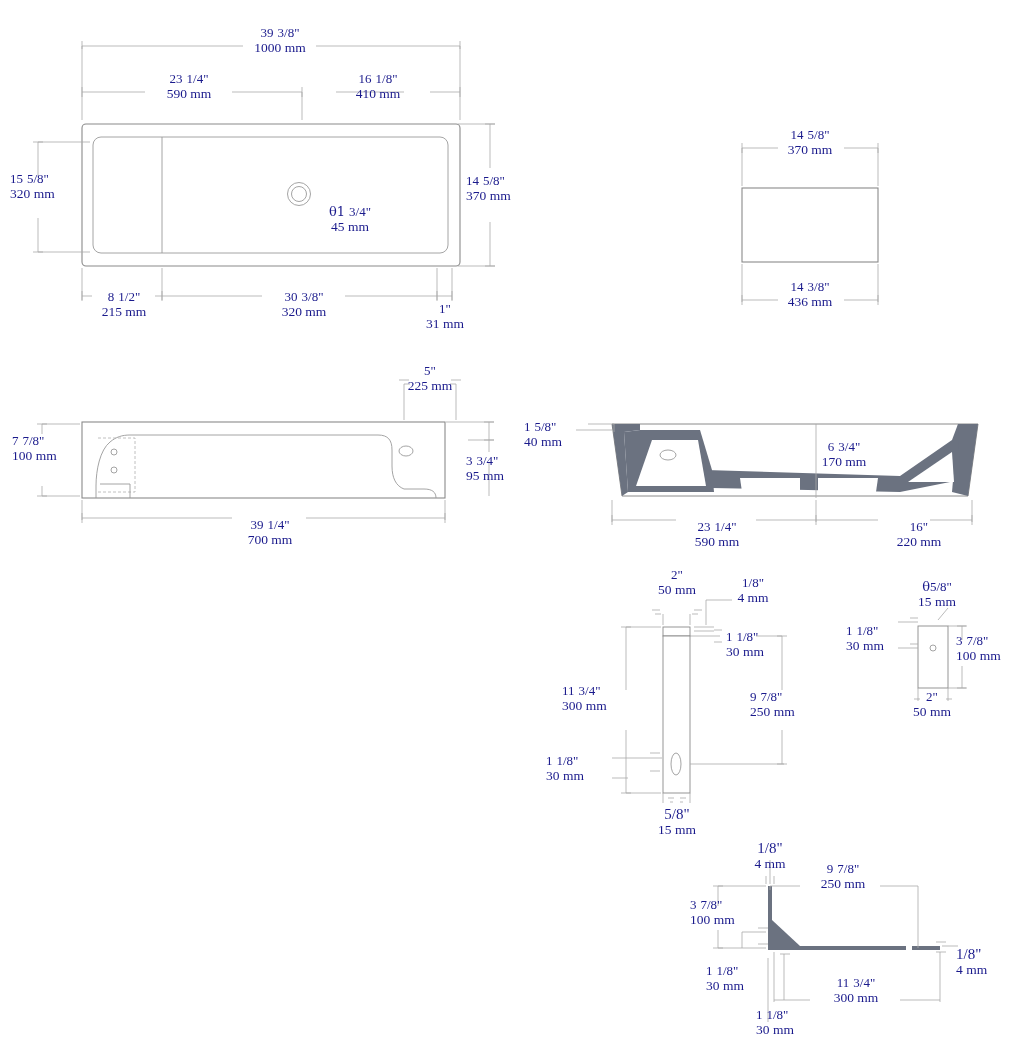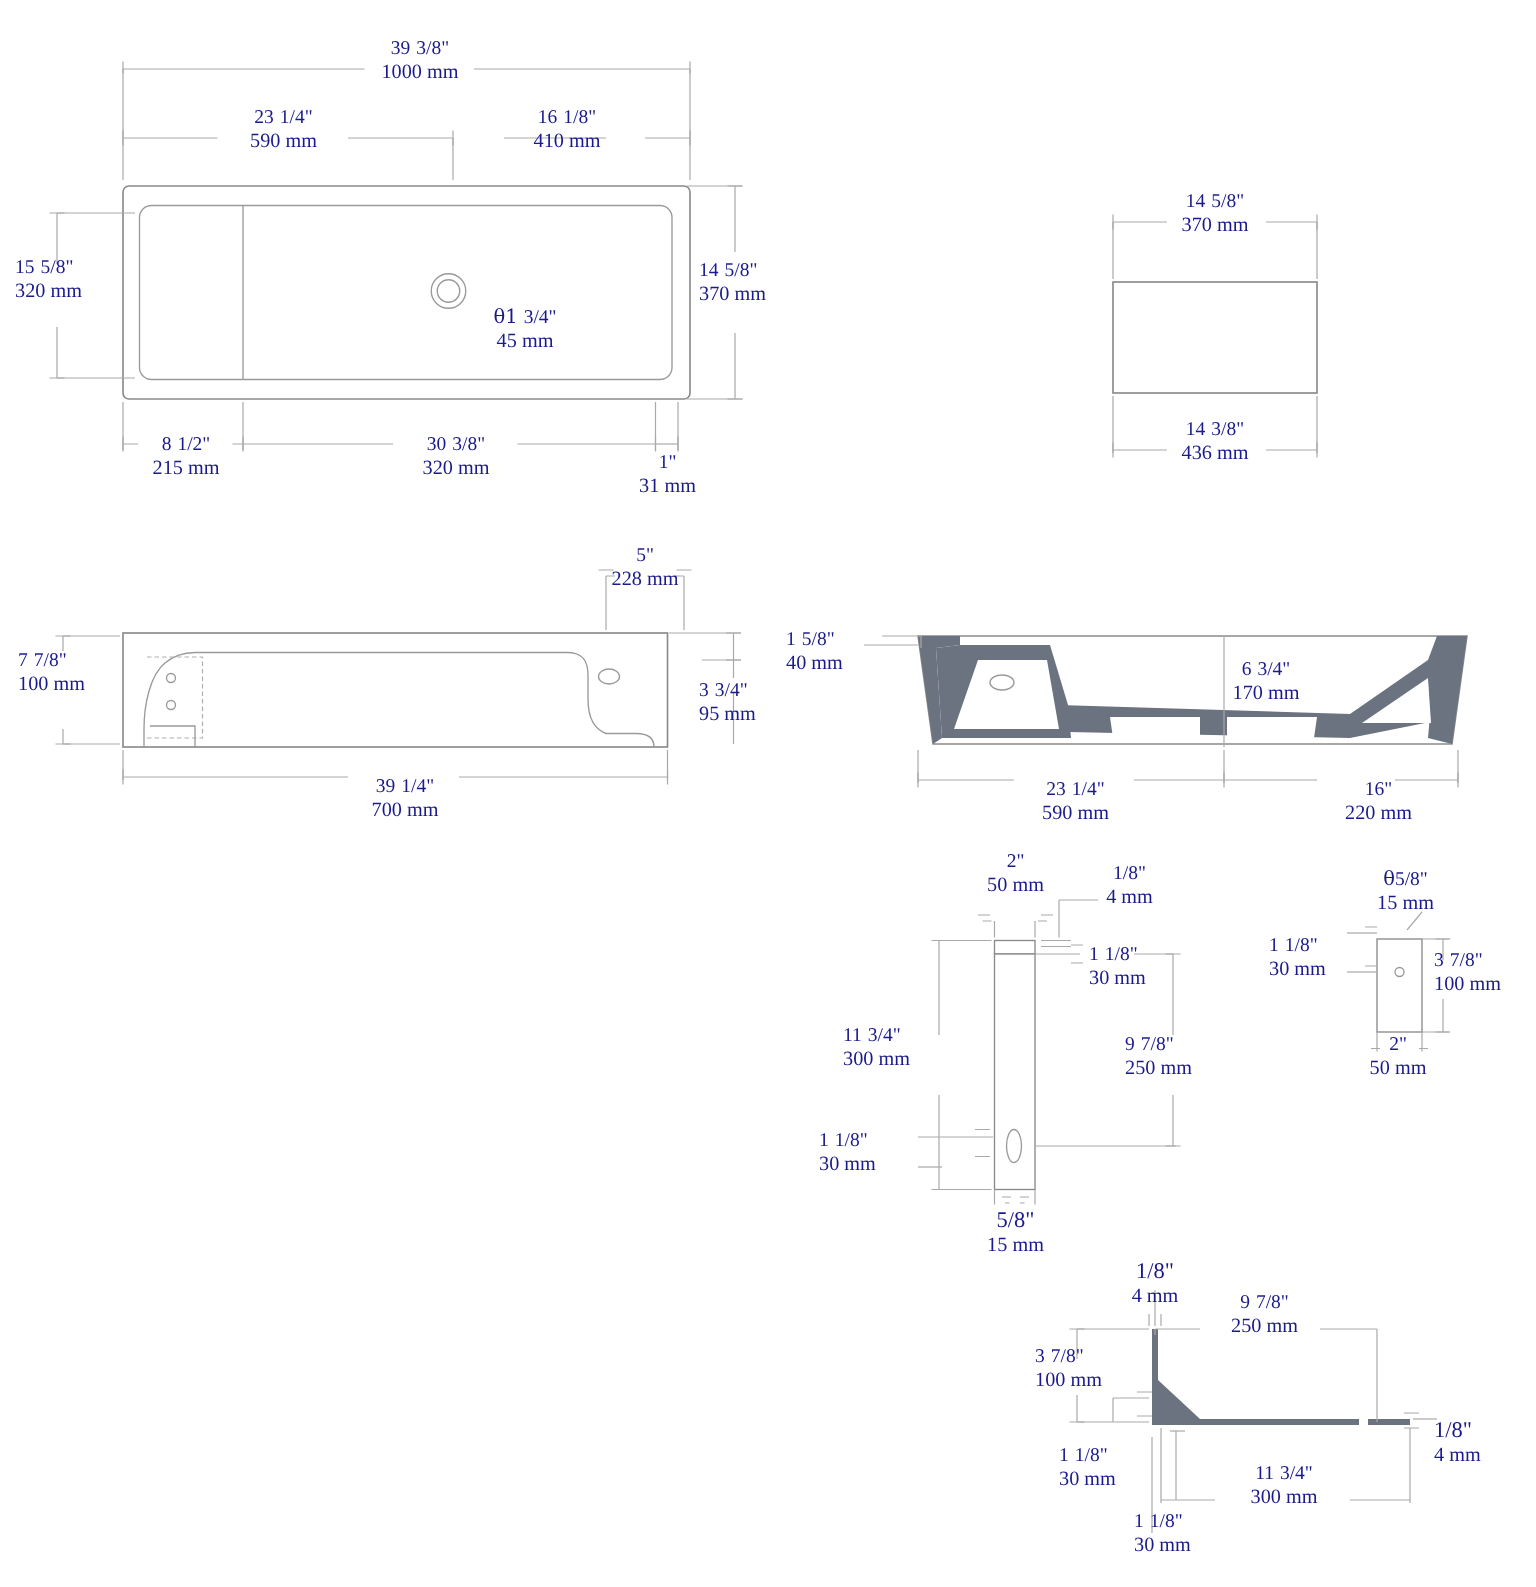--- a/index.html
+++ b/index.html
@@ -293,21 +293,21 @@
   <span class="met">436 mm</span>
 </div>
 
 <div class="dim lft" style="left:12px;top:432px;">
   <span class="imp"><span class="big">7</span> <span class="sml">7/8"</span></span>
   <span class="met">100 mm</span>
 </div>
 
 <div class="dim ctr" style="left:390px;top:362px;width:80px;">
   <span class="imp"><span class="big">5"</span></span>
-  <span class="met">228 mm</span>
+  <span class="met">225 mm</span>
 </div>
 
 <div class="dim lft" style="left:466px;top:452px;">
   <span class="imp"><span class="big">3</span> <span class="sml">3/4"</span></span>
   <span class="met">95 mm</span>
 </div>
 
 <div class="dim ctr" style="left:228px;top:516px;width:84px;">
   <span class="imp"><span class="big">39</span> <span class="sml">1/4"</span></span>
   <span class="met">700 mm</span>

